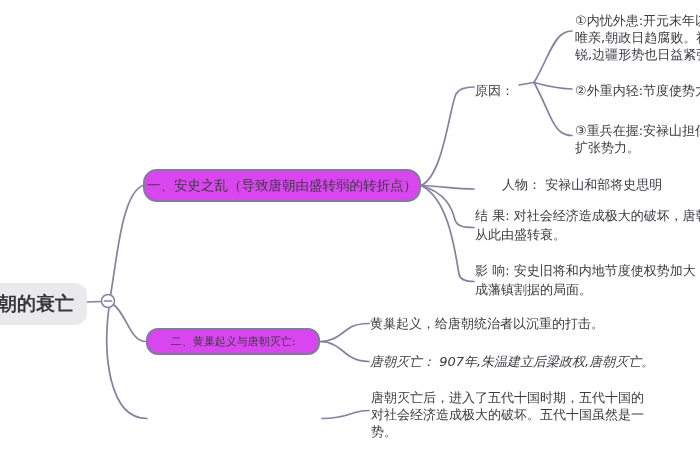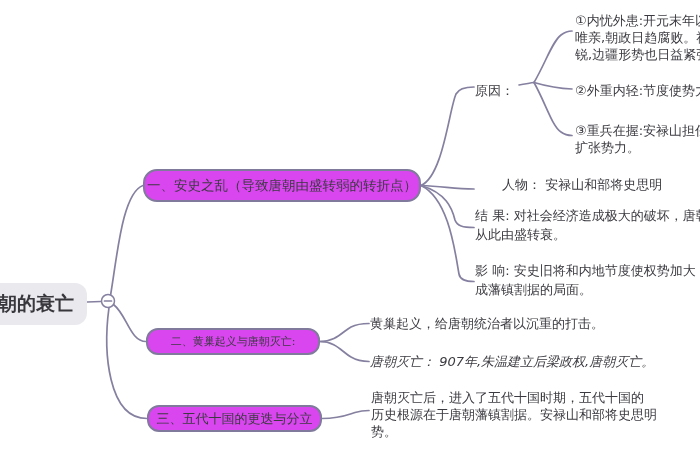--- a/index.html
+++ b/index.html
@@ -67,21 +67,20 @@
       <path d="M104.5,301 L111.5,301" stroke-width="1.5"></path>
     </g>
   </svg>
 
   <div class="root-box">
     <span>唐朝的衰亡</span>
   </div>
 
   <div class="node-box b1">一、安史之乱（导致唐朝由盛转弱的转折点）</div>
   <div class="node-box b2">二、黄巢起义与唐朝灭亡:</div>
-  <div class="node-box b3">三、五代十国的更迭与分立</div>
 
   <div class="leaf" style="left:475px;top:82px;text-align:right;">原因：</div>
 
   <div class="leaf" style="left:575px;top:12px;">
     <div>①内忧外患:开元末年以</div>
     <div>唯亲,朝政日趋腐败。社</div>
     <div>锐,边疆形势也日益紧张。</div>
   </div>
 
   <div class="leaf" style="left:575px;top:82px;">②外重内轻:节度使势力</div>
@@ -101,17 +100,17 @@
   <div class="leaf lh18" style="left:475px;top:262px;">
     <div>影 响: 安史旧将和内地节度使权势加大，</div>
     <div>成藩镇割据的局面。</div>
   </div>
 
   <div class="leaf" style="left:370px;top:315px;text-align:center;">黄巢起义，给唐朝统治者以沉重的打击。</div>
   <div class="leaf" style="left:370px;top:353px;font-style:italic;">唐朝灭亡： 907年,朱温建立后梁政权,唐朝灭亡。</div>
 
   <div class="leaf" style="left:371px;top:389px;">
     <div>唐朝灭亡后，进入了五代十国时期，五代十国的</div>
-    <div>历史根源在于唐朝藩镇割据。安禄山和部将史思明</div>
+    <div>对社会经济造成极大的破坏。五代十国虽然是一</div>
     <div>势。</div>
   </div>
 
 </div>
 
 </body></html>

